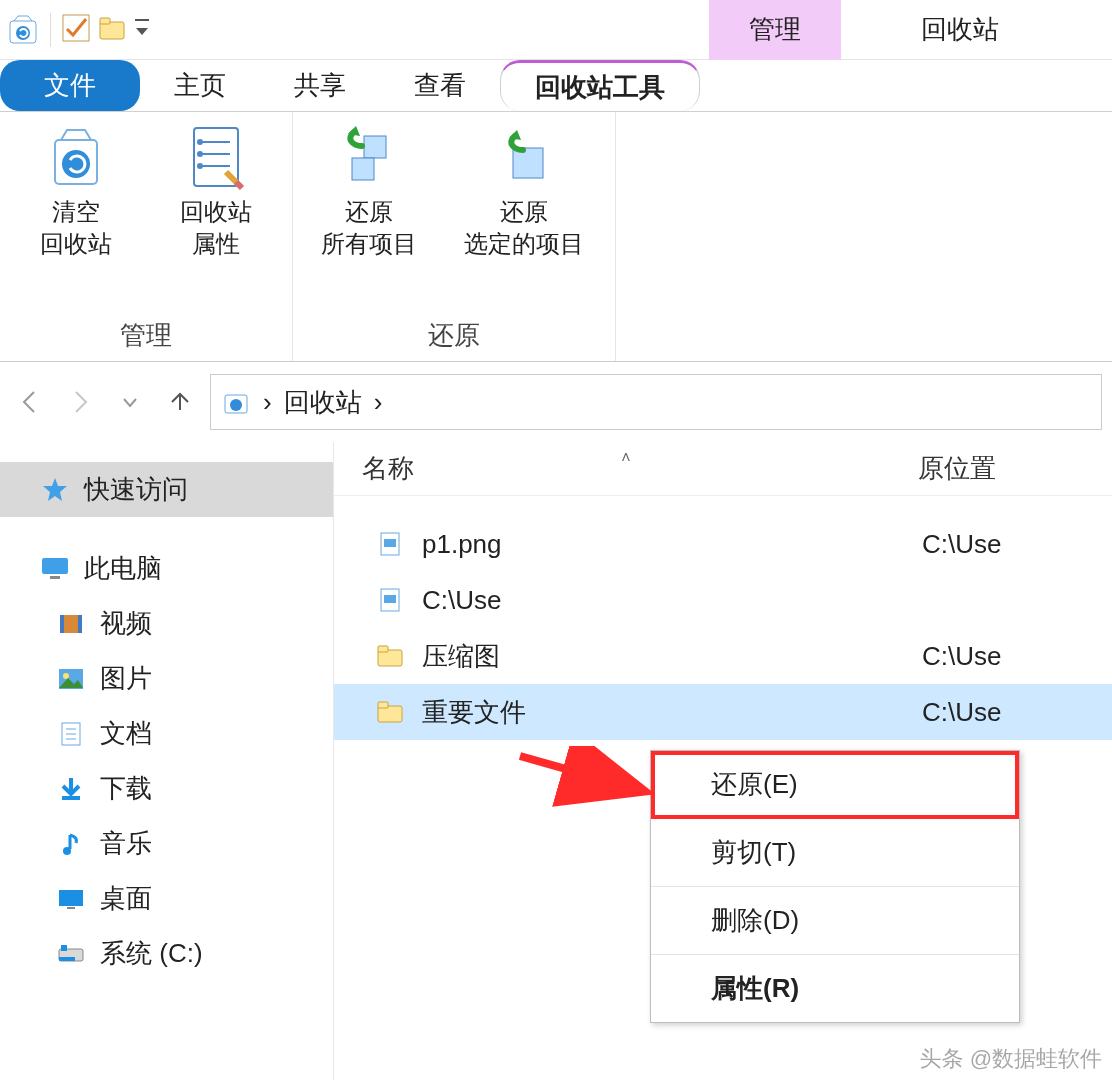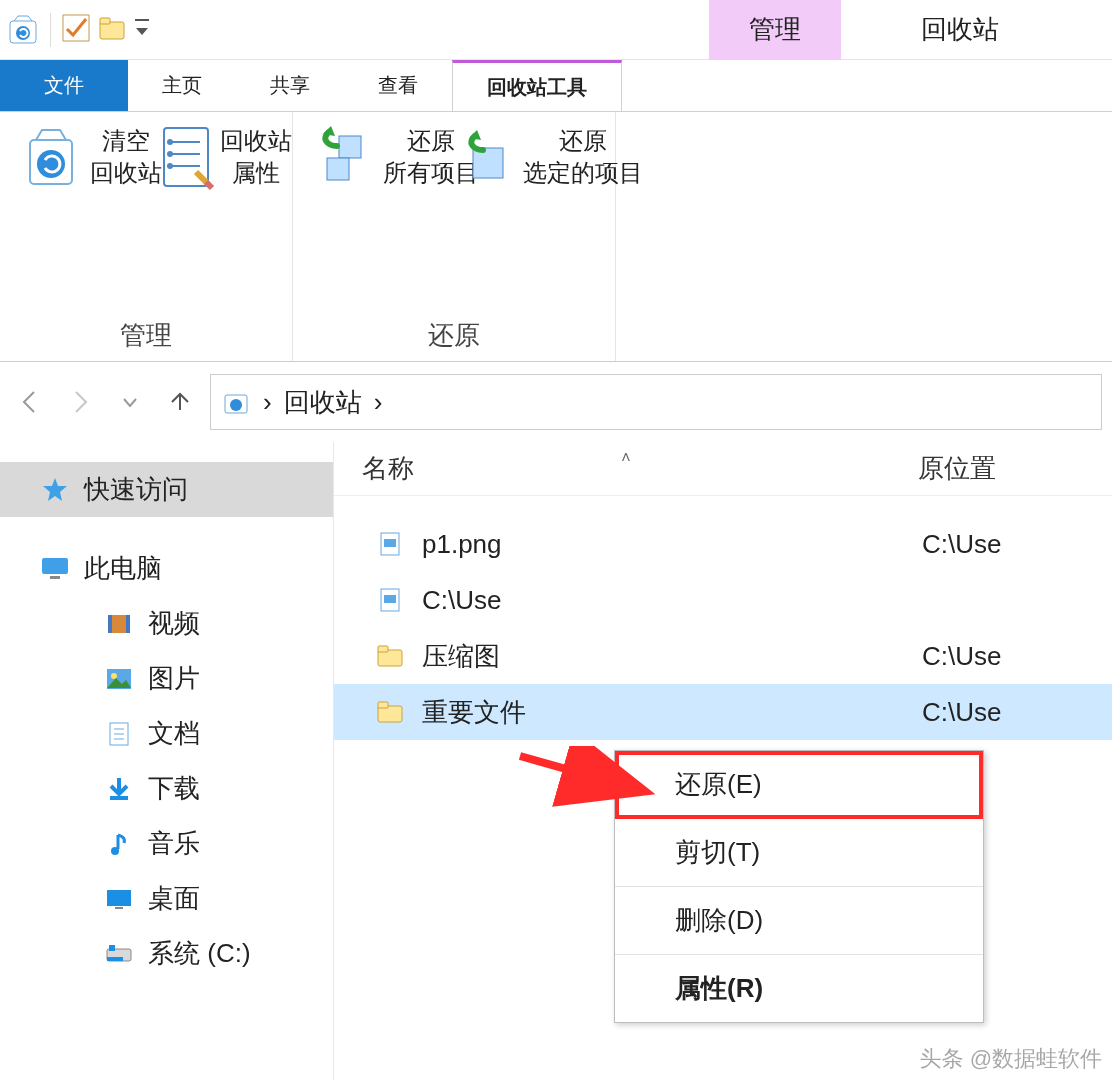--- a/index.html
+++ b/index.html
@@ -8,61 +8,61 @@
   
   .titlebar { height: 60px; display: flex; align-items: center; border-bottom: 1px solid #e5e5e5; }
   .qat { display: flex; align-items: center; gap: 6px; padding: 0 6px; }
   .qat-sep { width: 1px; height: 34px; background: #ddd; margin: 0 4px; }
   .title-tab { height: 60px; display: flex; align-items: center; justify-content: center; padding: 0 40px; font-size: 26px; }
   .title-tab.context { background: #f2cbf8; margin-left: 552px; }
   .title-tab.plain { margin-left: 40px; }
 
   
   .tabs { height: 52px; display: flex; align-items: stretch; border-bottom: 1px solid #d0d0d0; }
-  .tab { display: flex; align-items: center; justify-content: center; font-size: 20px; padding: 0 34px; background: #fff; cursor: pointer; }
+  .tab { display: flex; align-items: center; justify-content: center; font-size: 26px; padding: 0 34px; background: #fff; cursor: pointer; border-radius: 20px; }
   .tab.file { background: #1979ca; color: #fff; padding: 0 44px; }
   .tab.context-active { border-top: 3px solid #c05bd8; border-right: 1px solid #d0d0d0; border-left: 1px solid #d0d0d0; background:#fff;font-weight:bold; }
 
   
   .ribbon { height: 250px; display: flex; border-bottom: 1px solid #ccc; }
   .group { display: flex; flex-direction: column; align-items: center; padding: 10px 16px 6px 16px; border-right: 1px solid #e5e5e5; }
   .group-items { display: flex; gap: 20px; flex: 1; align-items: flex-start; }
   .group-label { font-size: 26px; color: #444; padding: 4px 0 2px 0; }
-  .ritem { display: flex; flex-direction: row; align-items: center; gap: 4px; width: 120px; cursor:pointer; }
+  .ritem { display: flex; flex-direction: column; align-items: center; gap: 4px; width: 120px; cursor:pointer; }
   .ritem .lbl { font-size: 24px; text-align: center; line-height: 1.35; white-space: pre; }
   .ricon { width: 70px; height: 70px; display:flex; align-items:center; justify-content:center; }
 
   
   .navrow { height: 80px; display: flex; align-items: center; padding: 8px 10px; gap: 10px; }
   .navbtn { width: 40px; height: 40px; display:flex; align-items:center; justify-content:center; color:#888; cursor:pointer;}
   .address { flex: 1; height: 56px; border: 1px solid #ccc; display: flex; align-items: center; padding: 0 10px; gap: 12px; font-size: 26px; }
 
   
   .content { display: flex; height: calc(1080px - 60px - 52px - 250px - 80px); }
   .sidebar { width: 334px; border-right: 1px solid #e8e8e8; padding-top: 20px; }
   .sb-item { display: flex; align-items: center; gap: 14px; font-size: 26px; padding: 10px 10px 10px 40px; cursor:pointer;}
   .sb-item.selected { background: #d9d9d9; }
-  .sb-item.indent { padding-left: 104px; }
+  .sb-item.indent { padding-left: 56px; }
   .sb-icon { width: 30px; height: 30px; display:flex; align-items:center; justify-content:center; }
 
   .main { flex: 1; position: relative; }
   .col-headers { height: 54px; display: flex; align-items: center; font-size: 26px; color:#333; border-bottom: 1px solid #eee; }
   .col-name { width: 584px; padding-left: 28px; position:relative;}
   .col-loc { flex:1; }
   .sort-caret { position:absolute; left:50%; top:-2px; transform:translateX(-50%); font-size:16px; color:#666; }
 
   .filelist { padding-top: 20px; }
   .file-row { height: 56px; display: flex; align-items: center; font-size: 26px; padding-left: 40px; cursor:pointer;justify-content:flex-end;}
   .file-row.selected { background: #cde8ff; }
   .file-icon { width: 32px; height: 32px; margin-right: 16px; display:flex; align-items:center; justify-content:center;}
   .file-name { width: 500px; }
   .file-loc { flex:1; }
 
   
-  .ctxmenu { position: absolute; left: 614px; top: 750px; width: 370px; background: #fff; border: 1px solid #bdbdbd; box-shadow: 2px 2px 6px rgba(0,0,0,.2); }
+  .ctxmenu { position: absolute; left: 650px; top: 750px; width: 370px; background: #fff; border: 1px solid #bdbdbd; box-shadow: 2px 2px 6px rgba(0,0,0,.2); }
   .ctxmenu .mi { padding: 16px 30px 16px 60px; font-size: 26px; border-bottom: 1px solid #e3e3e3; cursor:pointer;}
   .ctxmenu .mi:last-child { border-bottom: none; font-weight: bold; }
   .ctxmenu .mi.highlight { outline: 4px solid #ff2a2a; outline-offset: -4px; }
 
   
   .arrow-svg { position:absolute; left:510px; top:746px; pointer-events:none; }
 
   .watermark { position: absolute; right: 10px; bottom: 6px; font-size: 22px; color: rgba(0,0,0,.35); font-weight: 500; margin-left: 36px;}
 
   

